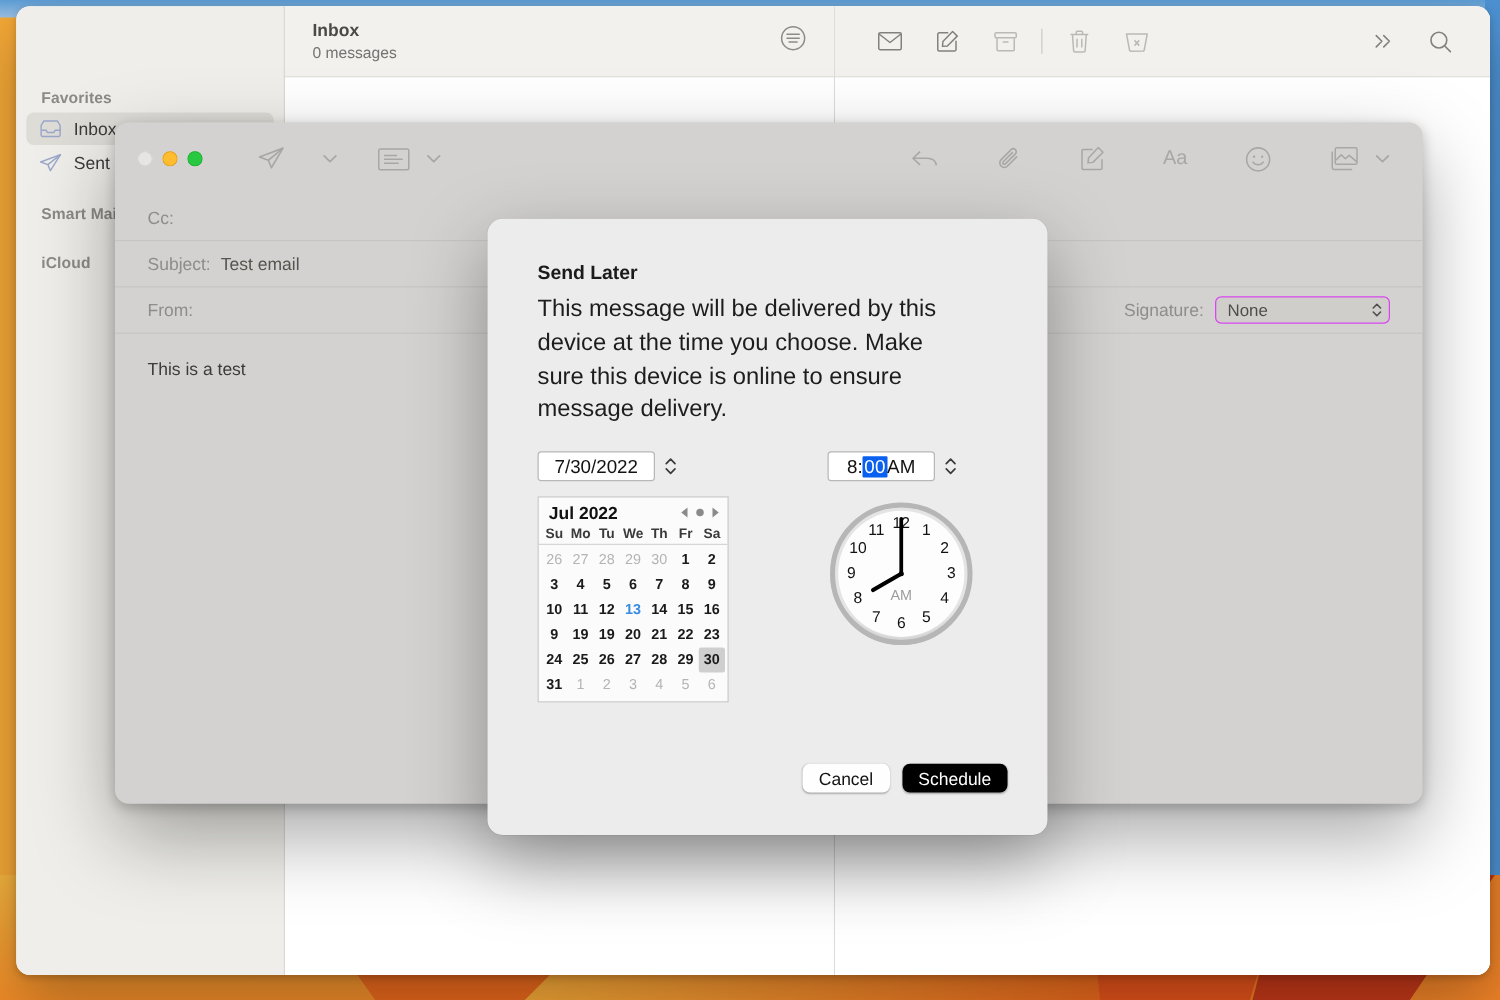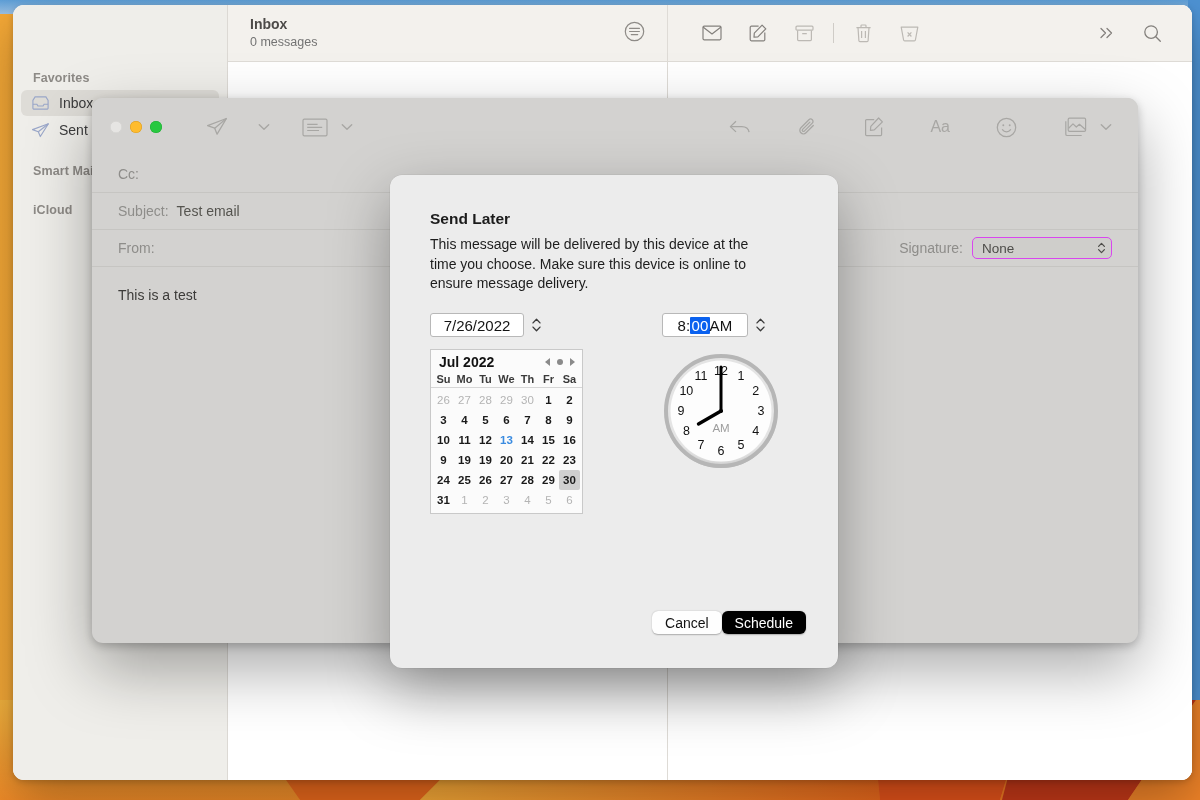--- a/index.html
+++ b/index.html
@@ -118,21 +118,21 @@
   }
 
   
   #dialog {
     position: absolute; left: 390px; top: 175px; width: 448px; height: 493px;
     background: #ececec; border-radius: 12px;
     box-shadow: 0 22px 60px rgba(0,0,0,.34), 0 0 0 .5px rgba(0,0,0,.07);
     padding: 35px 32px 0 40px;
   }
   #dlg-title { font-size: 15.5px; font-weight: 700; color: #1b1b1b; margin-bottom: 7px; }
-  #dlg-desc  { font-size: 14px; color: #1d1d1d; line-height: 1.41; width: 330px; }
+  #dlg-desc  { font-size: 19px; color: #1d1d1d; line-height: 1.41; width: 330px; }
 
   #pickers { display: flex; margin-top: 19px; }
   .pick-col { display: flex; flex-direction: column; }
   .pick-col.right { margin-left: 79px; }
 
   .stepper-row { display: flex; align-items: center; gap: 6px; }
   .text-field {
     background: #fff; border: 1px solid #b8b8b8; border-radius: 3px;
     height: 24px; display: flex; align-items: center; justify-content: center;
     font-size: 15px; color: #131313; padding: 0 10px;
@@ -174,21 +174,21 @@
   .cal-cell.today { color: #3a8be0; }
   .cal-cell.sel { background: #cfcfcf; border-radius: 2px; }
 
   
   #clock-wrap { margin-top: 15px; display: flex; justify-content: center; }
   #clock { position: relative; width: 118px; height: 118px; }
 
   
   #dlg-buttons {
     position: absolute; right: 32px; bottom: 34px;
-    display: flex; align-items: center;
+    display: flex; gap: 10px; align-items: center;
   }
   .btn {
     height: 23px; border-radius: 6px; font-size: 14px;
     display: flex; align-items: center; justify-content: center;
     padding: 0 13px;
   }
   #btn-cancel { background: #fefefe; color: #121212; box-shadow: 0 .5px 1.5px rgba(0,0,0,.28); }
   #btn-schedule { background: #000000; color: #fff; box-shadow: 0 .5px 1.5px rgba(0,0,0,.28); }
 </style>
 </head>
@@ -440,21 +440,21 @@
 
 <div id="dialog">
 
   <div id="dlg-title">Send Later</div>
   <div id="dlg-desc">This message will be delivered by this device at the time you choose. Make sure this device is online to ensure message delivery.</div>
 
   <div id="pickers">
 
     <div class="pick-col">
       <div class="stepper-row">
-        <div class="text-field" id="date-field">7/26/2022</div>
+        <div class="text-field" id="date-field">7/30/2022</div>
         <div class="stepper">
           <svg width="11" height="18" viewBox="0 0 11 18" fill="none" stroke="#3a3a3a" stroke-width="1.35" stroke-linecap="round" stroke-linejoin="round">
             <path d="M2 6.9 5.5 3.3 9 6.9"></path>
               <path d="M2 11.1 5.5 14.7 9 11.1"></path>
           </svg>
         </div>
       </div>
 
       <div id="calendar">
         <div id="cal-head">

